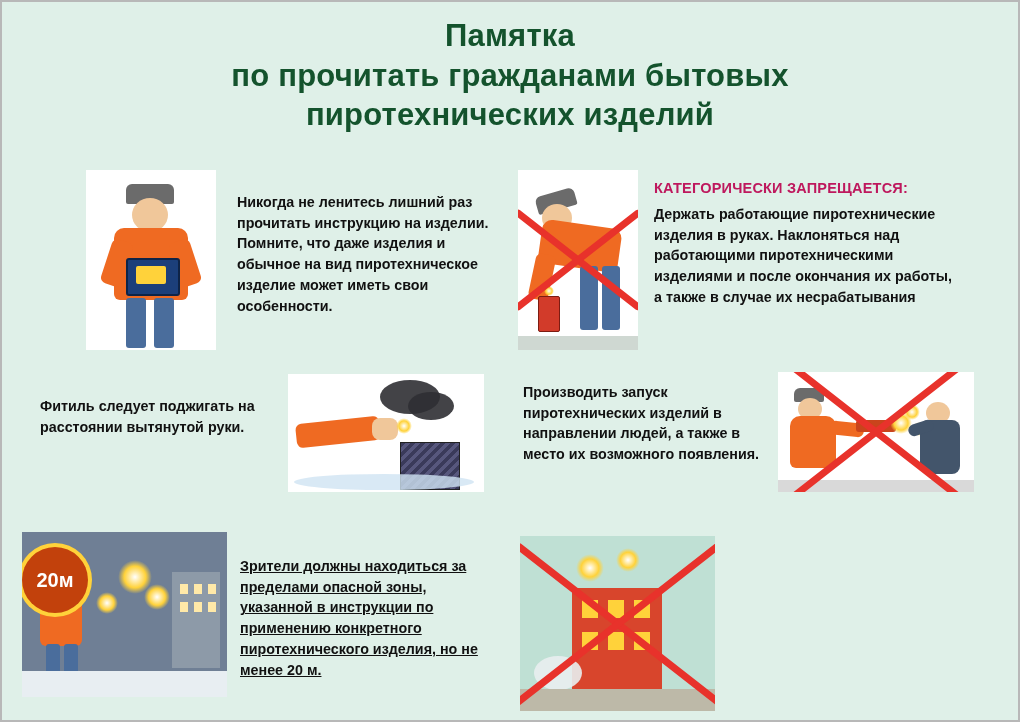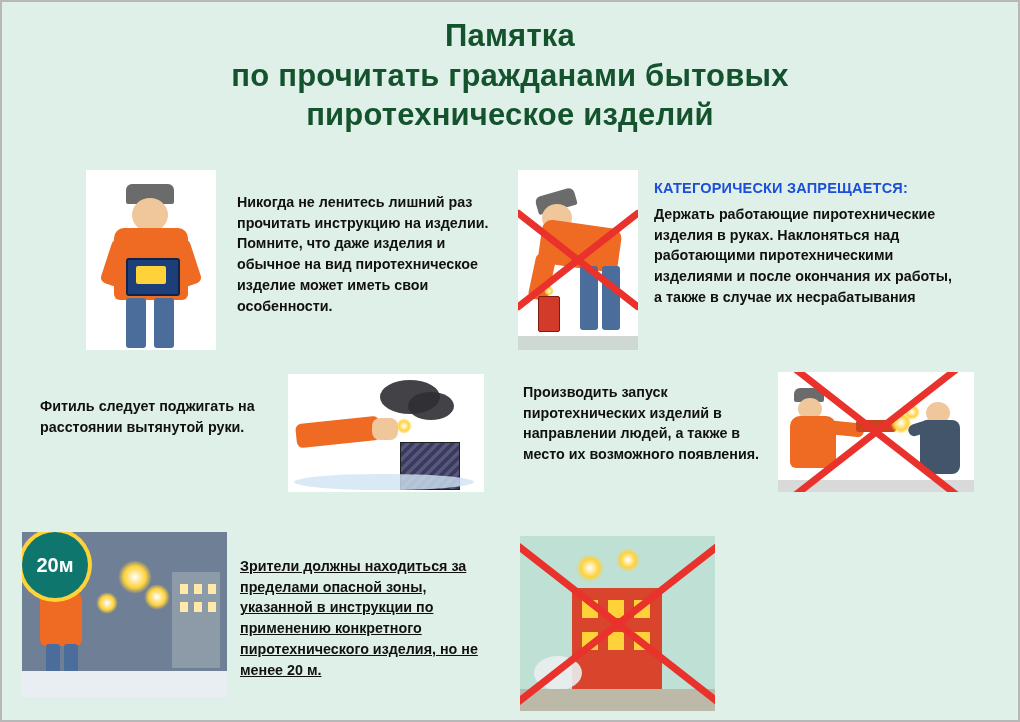--- a/index.html
+++ b/index.html
@@ -36,21 +36,21 @@
   .title-line.l3 { font-size: 31px; }
   .text-body {
     font-size: 14.3px;
     font-weight: bold;
     line-height: 1.45;
     color: #111;
   }
   .block-head {
     font-size: 14.5px;
     font-weight: bold;
-    color: #1d4ed8;
+    color: #be185d;
     margin-bottom: 8px;
     letter-spacing: .2px;
   }
 
   
   .pic {
     position: relative;
     box-sizing: border-box;
     background: #ffffff;
     overflow: hidden;
@@ -122,40 +122,41 @@
   }
   .smoke {
     position:absolute;
     background:#2f2f33;
     border-radius:50%;
     opacity:.9;
   }
   .badge20 {
     position:absolute;
     width:66px;height:66px;
-    background:#0f766e;
+    background:#c2410c;
     color:#fff;
     font-weight:bold;
     font-size:20px;
     display:flex;align-items:center;justify-content:center;
     border-radius:50%;
     box-shadow:0 0 0 4px #ffd23a;
+    margin-top:15px;
   }
   .bld { position:absolute; background:#9aa7b3; }
   .win { position:absolute; background:#ffe9a8; }
 </style>
 </head>
 <body>
 
 <div id="poster">
 
   <div class="title-block">
     <div class="title-line l1">Памятка</div>
     <div class="title-line l2">по прочитать гражданами бытовых</div>
-    <div class="title-line l3">пиротехническое изделий</div>
+    <div class="title-line l3">пиротехнических изделий</div>
   </div>
 
   <div id="sec1">
 
     <div class="pic pic1">
       <div class="sky" style="background:#ffffff"></div>
       <div class="fig hat" style="left:40px; top:14px; width:48px; height:20px;"></div>
       <div class="fig head" style="left:46px; top:28px; width:36px; height:34px;"></div>
       <div class="fig coat" style="left:28px; top:58px; width:74px; height:72px;"></div>
       <div class="fig arm" style="left:20px; top:70px; width:22px; height:46px; transform:rotate(18deg);"></div>

